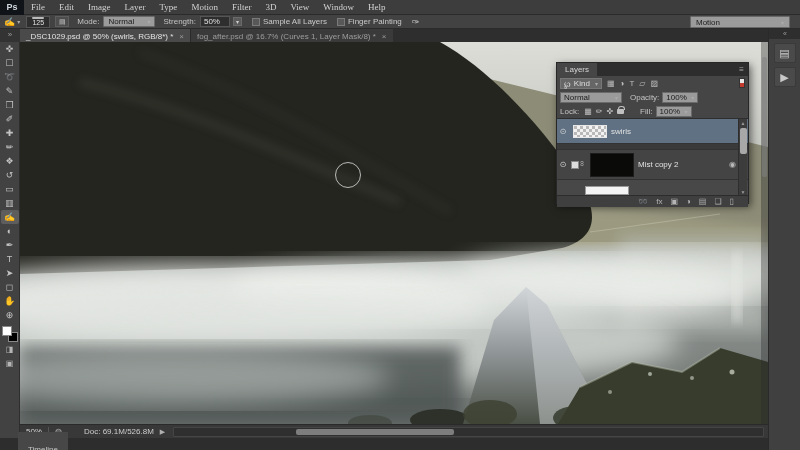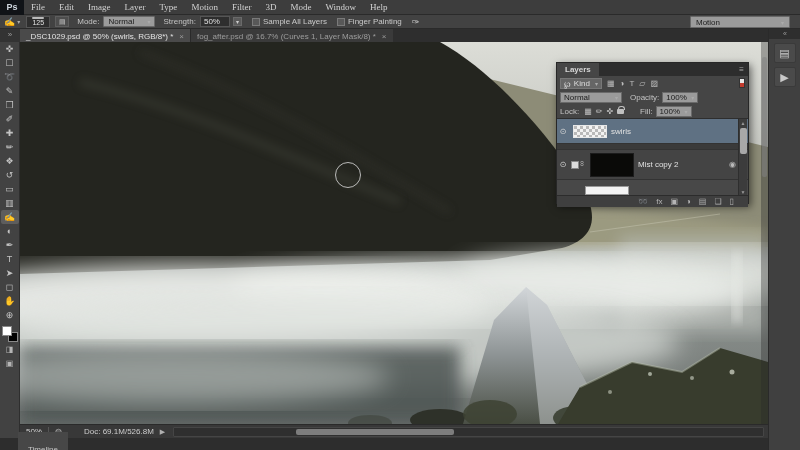--- a/index.html
+++ b/index.html
@@ -71,21 +71,21 @@
   #rightdock { position:absolute; left:768px; top:29px; width:32px; height:421px; background:#404040;
                border-left:1px solid #2a2a2a; }
   #dock-collapse { width:32px; height:10px; background:#2e2e2e; color:#9a9a9a; font-size:7px;
                    text-align:center; line-height:9px; }
   .dock-icon { width:22px; height:20px; margin:4px auto 0; background:#4a4a4a; border:1px solid #3a3a3a;
                color:#c9c9c9; font-size:11px; text-align:center; line-height:19px; border-radius:2px; }
 
   
   #layers-panel { position:absolute; left:556px; top:62px; width:193px; height:142px; background:#454545;
                   border:1px solid #272727; box-shadow:2px 3px 8px rgba(0,0,0,.55); font-size:8px; color:#cfcfcf; }
-  #lp-titlebar { height:13px; background:#2d2d2d; display:flex; align-items:center;font-weight:bold; }
+  #lp-titlebar { height:13px; background:#2d2d2d; display:flex; align-items:center; }
   #lp-tab { background:#464646; color:#d6d6d6; height:13px; line-height:13px; padding:0 8px; font-size:8px; }
   #lp-menu { margin-left:auto; margin-right:4px; color:#aaa; font-size:8px; }
   .lp-row { display:flex; align-items:center; height:14px; padding:0 3px; }
   #lp-filter .kind-dd { background:#666; border:1px solid #777; color:#ddd; height:11px; display:flex;
                         align-items:center; padding:0 3px; min-width:42px; justify-content:space-between; }
   .filter-icon { color:#bdbdbd; font-size:8px; margin-left:5px; }
   #filter-toggle { margin-left:auto; width:6px; height:10px; background:#e8e8e8; border:1px solid #333; position:relative; }
   #filter-toggle::after { content:""; position:absolute; left:0; bottom:0; width:100%; height:4px; background:#c23b2e; }
   .lp-label { color:#c4c4c4; margin-right:3px; }
   .lp-dd { background:#9b9b9b; color:#1c1c1c; border:1px solid #6a6a6a; height:11px; display:flex;
@@ -141,21 +141,21 @@
     <div id="ps-logo">Ps</div>
     <div id="menu-items" style="display:flex;font-family:Liberation Serif, serif;">
         <span class="menu-item">File</span>
         <span class="menu-item">Edit</span>
         <span class="menu-item">Image</span>
         <span class="menu-item">Layer</span>
         <span class="menu-item">Type</span>
         <span class="menu-item">Motion</span>
         <span class="menu-item">Filter</span>
         <span class="menu-item">3D</span>
-        <span class="menu-item">Mode</span>
+        <span class="menu-item">View</span>
         <span class="menu-item">Window</span>
         <span class="menu-item">Help</span>
       </div>
   </div>
 
   <div id="optionsbar">
     <div class="tool-preset">
       <span>✍</span>
         <span class="caret">▾</span>
     </div>

